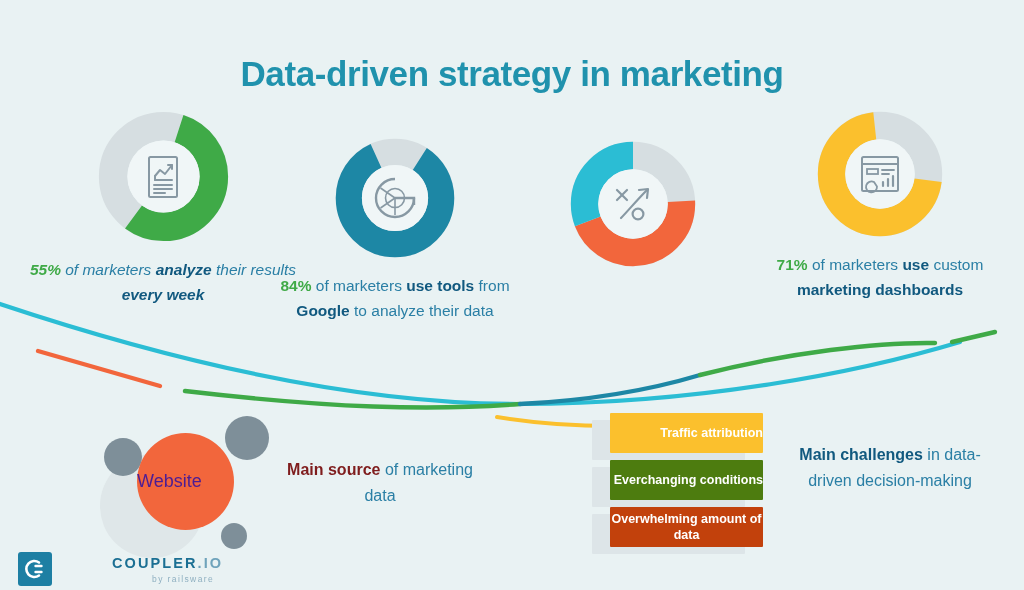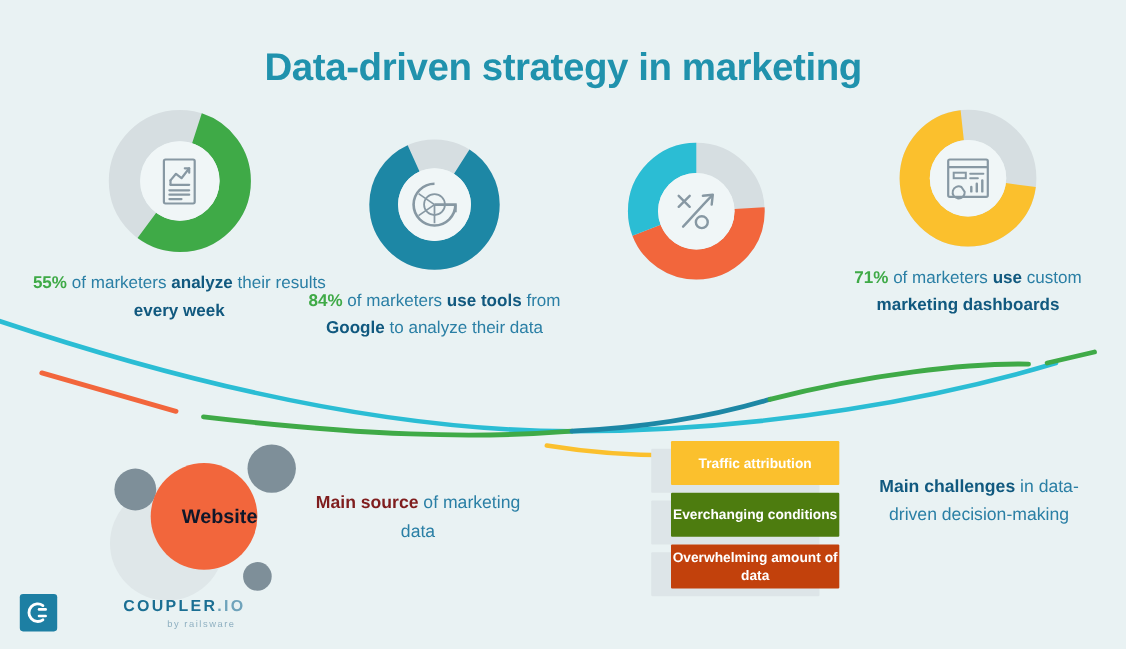--- a/index.html
+++ b/index.html
@@ -4,21 +4,21 @@
 <title>Data-driven strategy in marketing</title>
 <style>
   * { margin:0; padding:0; box-sizing:border-box; }
   html,body { width:1024px; height:590px; }
   body {
     font-family:"Liberation Sans", sans-serif;
     background:#e9f2f3;
     position:relative;
     overflow:hidden;
   }
-  #canvas { position:relative; width:1024px; height:439px; }
+  #canvas { position:relative; width:1024px; height:439px;margin-top:12px; }
 
   
   .curves { position:absolute; left:0; top:0; width:1024px; height:590px; pointer-events:none; }
 
   
   .title {
     position:absolute; top:42px; left:0; width:1024px;
     text-align:center;
     font-size:35px; font-weight:bold; letter-spacing:-0.4px;
     color:#2092ad;
@@ -39,35 +39,35 @@
     color:#2a7fa5;
   }
   .caption b { color:#11597f; font-weight:bold; }
   .caption .pct { color:#3faa47; font-weight:bold; }
 
   
   .bubble-area { position:absolute; left:108px; top:404px; width:200px; height:145px; }
   .bub { position:absolute; border-radius:50%; }
   .bub-ghost  { background:#dfe7e9; }
   .bub-gray   { background:#7e8f99; }
-  .bub-main   { background:#f2663c; display:flex; align-items:center; justify-content:flex-end;
-                color:#0f172a; font-weight:bold; font-size:18px; }
+  .bub-main   { background:#f2663c; display:flex; align-items:center; justify-content:flex-start;
+                color:#4c1d95; font-weight:normal; font-size:18px; }
 
   .source-text {
     position:absolute; left:285px; top:445px; width:190px;
     text-align:center; font-size:16px; line-height:26px; color:#2a7fa5;
   }
   .source-text b { color:#7f1d1d; font-weight:bold;text-align:center; }
 
   
   .bars { position:absolute; left:592px; top:398px; width:180px; height:140px; }
   .bar-shadow { position:absolute; left:0; background:#dde5e8; border-radius:1px; }
   .bar {
     position:absolute; left:18px; width:153px;
-    display:flex; align-items:center; justify-content:center;
+    display:flex; align-items:center; justify-content:flex-end;
     text-align:center; color:#ffffff; font-weight:bold;
     font-size:12.5px; line-height:16px; border-radius:1px;
   }
 
   .challenge-text {
     position:absolute; left:790px; top:430px; width:200px;
     text-align:center; font-size:16px; line-height:26px; color:#2a7fa5;
   }
   .challenge-text b { color:#11597f; font-weight:bold; }
 
@@ -92,21 +92,21 @@
     <path d="M38 339 L 160 374" stroke="#f2663c" stroke-width="4.4" fill="none" stroke-linecap="round"></path>
     <path d="M185 379 C 330 396, 430 399, 520 392" stroke="#3faa47" stroke-width="4.4" fill="none" stroke-linecap="round"></path>
     <path d="M520 392 C 600 388, 660 375, 700 363" stroke="#1d87a5" stroke-width="4.4" fill="none" stroke-linecap="round"></path>
     <path d="M700 363 C 790 340, 880 330, 935 331" stroke="#3faa47" stroke-width="4.4" fill="none" stroke-linecap="round"></path>
     <path d="M952 330 L 995 320" stroke="#3faa47" stroke-width="4.4" fill="none" stroke-linecap="round"></path>
     <path d="M497 405 C 540 412, 580 414, 612 414" stroke="#fbc02d" stroke-width="4" fill="none" stroke-linecap="round"></path>
   </svg>
 
   <h1 class="title">Data-driven strategy in marketing</h1>
 
-  <div class="stat" style="left:28px; top:98px; width:270px;">
+  <div class="stat" style="left:28px; top:98px; width:270px;font-style:italic;">
     <div class="donut-wrap" style="width:133px; height:133px;">
       <svg width="133" height="133" viewBox="0 0 42 42">
         <circle cx="21" cy="21" r="15.9" fill="none" stroke="#d6dee1" stroke-width="9"></circle>
         <circle cx="21" cy="21" r="15.9" fill="none" stroke="#3faa47" stroke-width="9" stroke-dasharray="55 45" stroke-dashoffset="-5" transform="rotate(-90 21 21)"></circle>
         <circle cx="21" cy="21" r="11.4" fill="#f0f6f7"></circle>
       </svg>
       <span class="donut-icon">
         <svg width="40" height="46" viewBox="0 0 40 46">
           <rect x="6" y="3" width="28" height="40" rx="1.5" fill="none" stroke="#8798a3" stroke-width="2"></rect>
           <polyline points="12,22 17,16 22,20 29,11" fill="none" stroke="#8798a3" stroke-width="2" stroke-linecap="round" stroke-linejoin="round"></polyline>

